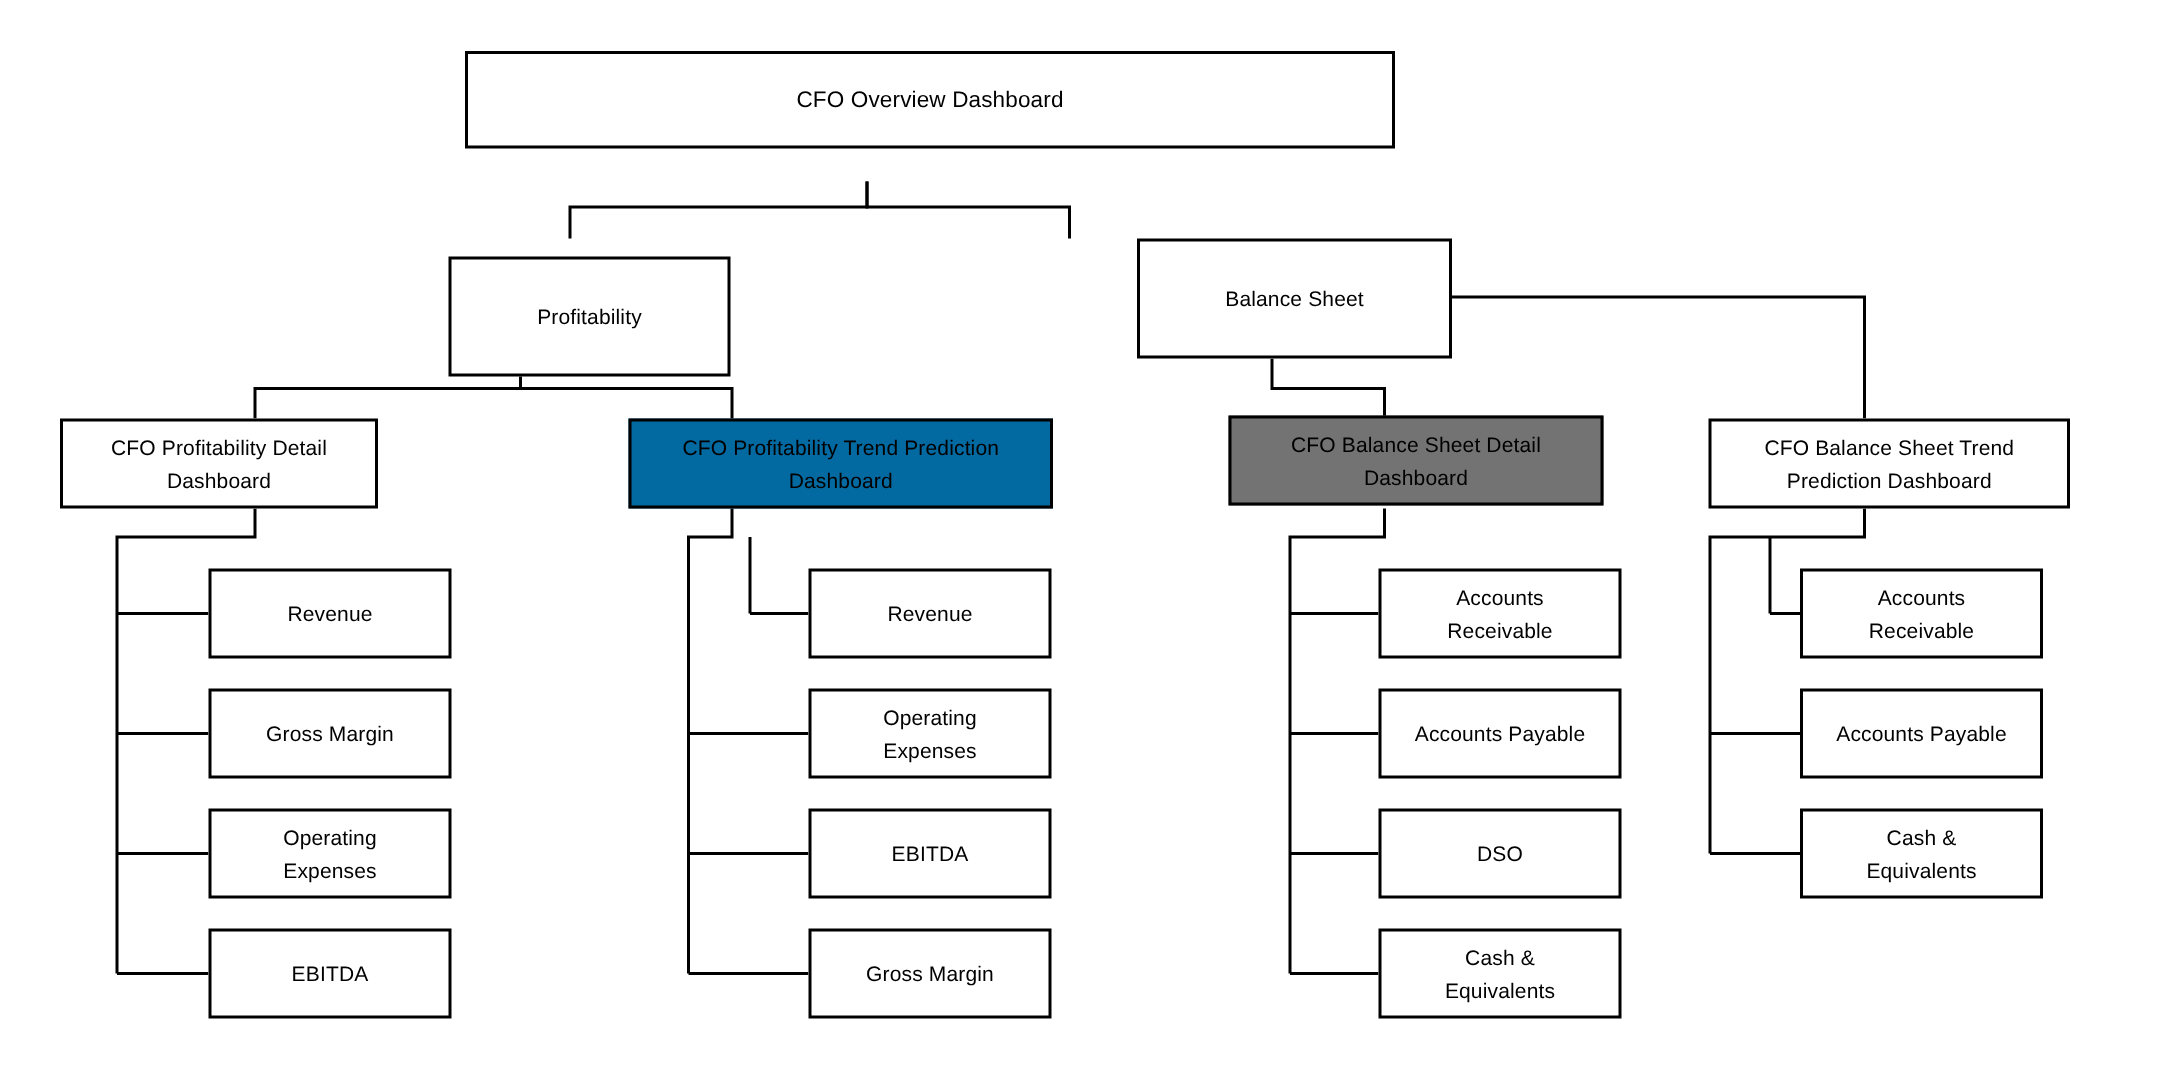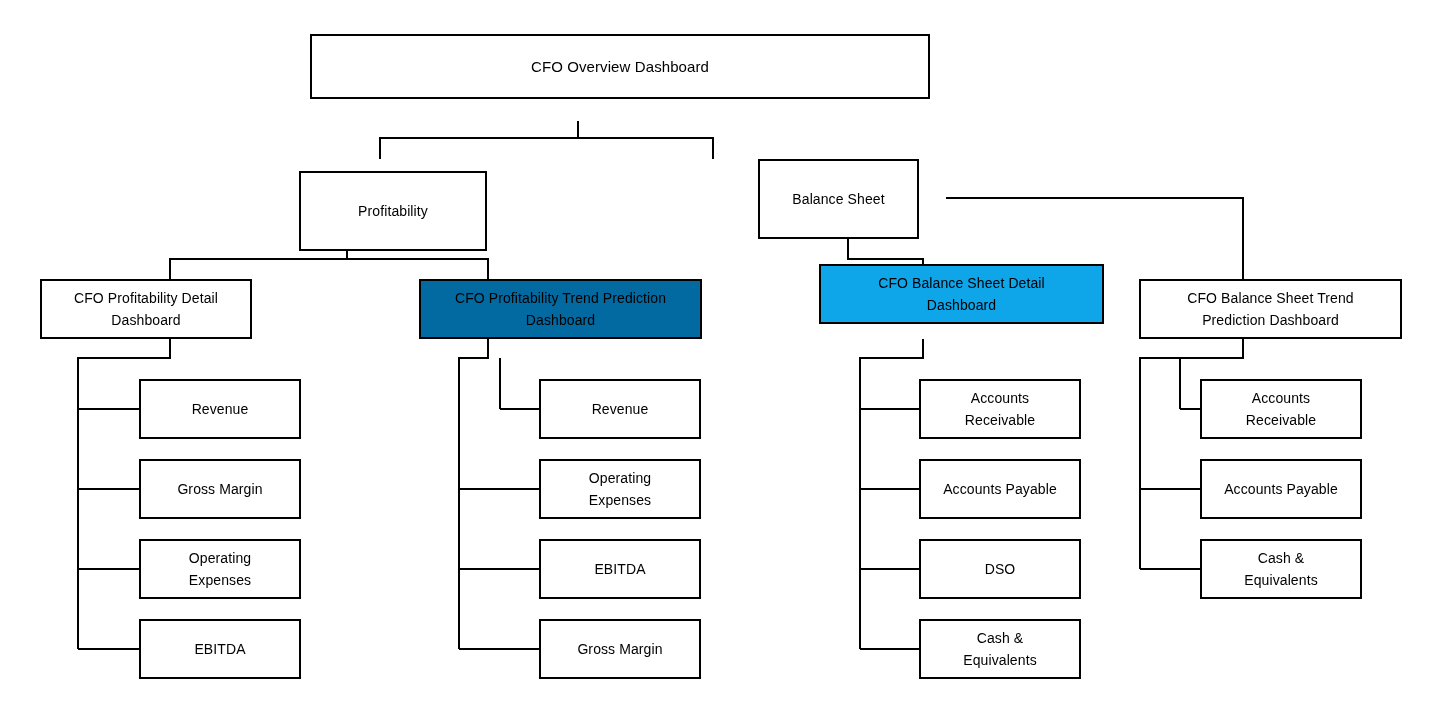--- a/index.html
+++ b/index.html
@@ -97,36 +97,36 @@
       <polyline points="1140,569 1200,569" stroke="#000000"></polyline>
     </svg>
 
   <div id="node-layer">
       <div class="node level-root" style="left: 310px; top: 34px; width: 620px; height: 65px; background: rgb(255, 255, 255); border-color: rgb(0, 0, 0);">
         <span class="node-label">CFO Overview Dashboard</span>
       </div>
       <div class="node level-group" style="left: 299px; top: 159px; width: 188px; height: 80px; background: rgb(255, 255, 255); border-color: rgb(0, 0, 0); margin-top: 12px;">
         <span class="node-label">Profitability</span>
       </div>
-      <div class="node level-group" style="left: 758px; top: 159px; width: 161px; height: 80px; background: rgb(255, 255, 255); border-color: rgb(0, 0, 0);">
+      <div class="node level-group" style="left: 758px; top: 159px; width: 210px; height: 80px; background: rgb(255, 255, 255); border-color: rgb(0, 0, 0);">
         <span class="node-label">Balance Sheet</span>
       </div>
       <div class="node level-dashboard" style="left: 40px; top: 279px; width: 212px; height: 60px; background: rgb(255, 255, 255); border-color: rgb(0, 0, 0);">
         <span class="node-label">CFO Profitability Detail
 Dashboard</span>
       </div>
       <div class="node level-dashboard" style="left: 419px; top: 279px; width: 283px; height: 60px; background: #0369a1; border-color: rgb(0, 0, 0);">
         <span class="node-label">CFO Profitability Trend Prediction
 Dashboard</span>
       </div>
-      <div class="node level-dashboard" style="left: 819px; top: 264px; width: 285px; height: 60px; background: #0ea5e9; border-color: rgb(0, 0, 0);">
+      <div class="node level-dashboard" style="left: 819px; top: 277px; width: 250px; height: 60px; background: #737373; border-color: rgb(0, 0, 0);">
         <span class="node-label">CFO Balance Sheet Detail
 Dashboard</span>
       </div>
-      <div class="node level-dashboard" style="left: 1139px; top: 279px; width: 263px; height: 60px; background: rgb(255, 255, 255); border-color: rgb(0, 0, 0);">
+      <div class="node level-dashboard" style="left: 1139px; top: 279px; width: 241px; height: 60px; background: rgb(255, 255, 255); border-color: rgb(0, 0, 0);">
         <span class="node-label">CFO Balance Sheet Trend
 Prediction Dashboard</span>
       </div>
       <div class="node level-metric" style="left: 139px; top: 379px; width: 162px; height: 60px; background: rgb(255, 255, 255); border-color: rgb(0, 0, 0);">
         <span class="node-label">Revenue</span>
       </div>
       <div class="node level-metric" style="left: 139px; top: 459px; width: 162px; height: 60px; background: rgb(255, 255, 255); border-color: rgb(0, 0, 0);">
         <span class="node-label">Gross Margin</span>
       </div>
       <div class="node level-metric" style="left: 139px; top: 539px; width: 162px; height: 60px; background: rgb(255, 255, 255); border-color: rgb(0, 0, 0);">

